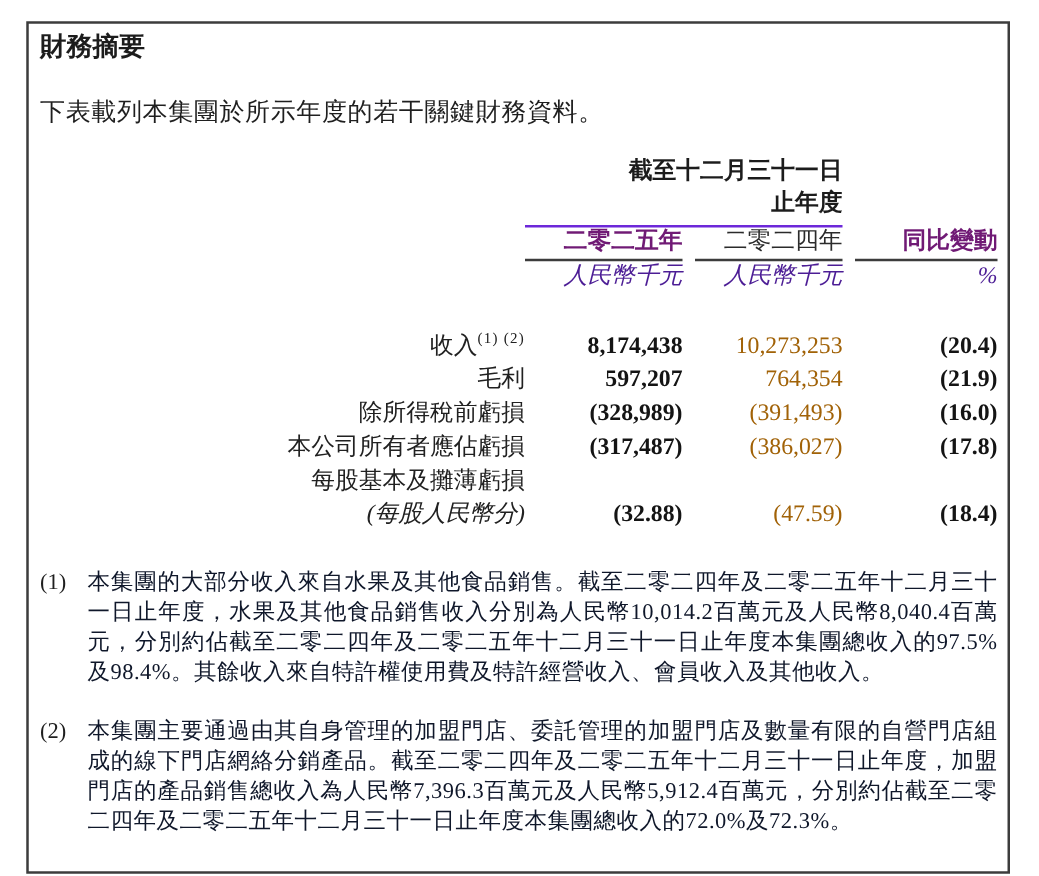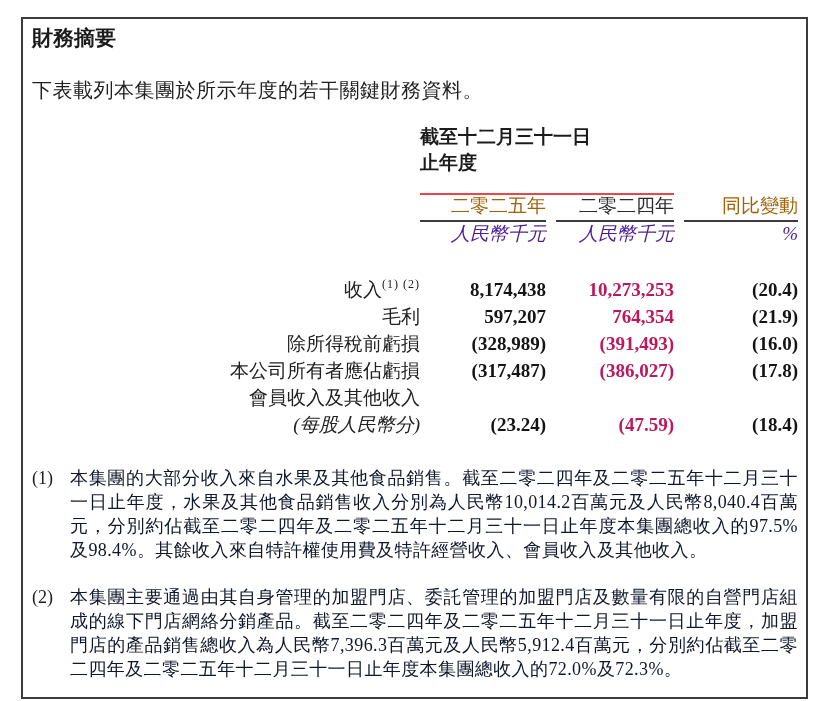--- a/index.html
+++ b/index.html
@@ -54,39 +54,39 @@
     padding: 0;
     vertical-align: bottom;
     font-weight: normal;
   }
   .period-cell { padding: 0; }
   .period-wrap {
     font-family: "Liberation Sans", sans-serif;
     font-weight: bold;
     font-size: 19px;
     line-height: 26px;
-    text-align: left;
-    border-bottom: 2px solid #ef4444;
-    padding-bottom: 17px;
+    text-align: right;
+    border-bottom: 2px solid #6d28d9;
+    padding-bottom: 4px;
     color: #1c1c1c;
   }
   .yr-row th { padding-top: 7px; }
   .gapL { padding-left: 10px !important; }
   .col-ul {
     border-bottom: 2px solid #3c3c3c;
     padding-bottom: 4px;
     text-align: right;
     font-size: 19px;
     line-height: 21px;
     white-space: nowrap;
   }
   .col-ul.hei {
     font-family: "Liberation Sans", sans-serif;
-    font-weight: normal;
-    color: #a16207;
+    font-weight: bold;
+    color: #701a75;
   }
   .col-ul.song {
     font-family: "Liberation Serif", serif;
     font-weight: normal;
     color: #2b2b2b;
   }
   .unit-row td {
     padding-top: 5px;
     text-align: right;
     font-style: italic;
@@ -108,21 +108,21 @@
     position: relative;
     top: -1px;
     letter-spacing: 1px;
   }
   .row-label.indent-italic {
     padding-left: 12px;
     font-style: italic;
   }
   td.num { text-align: right; }
   td.num.bold { font-weight: bold; color: #141414; }
-  td.num.reg  { font-weight: bold; color: #be185d; }
+  td.num.reg  { font-weight: normal; color: #a16207; }
   .footnotes { margin-top: 28px; }
   .footnote {
     display: flex;
     font-size: 18px;
     line-height: 24px;
     margin-bottom: 23px;
   }
   .footnote:last-child { margin-bottom: 0; }
   .fn-num {
     flex: 0 0 38px;
@@ -212,29 +212,29 @@
         </tr>
 
         <tr class="data-row">
           <td class="row-label">本公司所有者應佔虧損</td>
           <td class="num bold">(317,487)</td>
           <td class="num reg">(386,027)</td>
           <td class="num bold">(17.8)</td>
         </tr>
 
         <tr class="data-row">
-          <td class="row-label">會員收入及其他收入</td>
+          <td class="row-label">每股基本及攤薄虧損</td>
           <td class="num"></td>
           <td class="num"></td>
           <td class="num"></td>
         </tr>
 
         <tr class="data-row">
           <td class="row-label indent-italic">(每股人民幣分)</td>
-          <td class="num bold">(23.24)</td>
+          <td class="num bold">(32.88)</td>
           <td class="num reg">(47.59)</td>
           <td class="num bold">(18.4)</td>
         </tr>
       </tbody>
     </table>
 
     <div class="footnotes">
       <div class="footnote">
         <span class="fn-num">(1)</span>
         <p class="fn-text">本集團的大部分收入來自水果及其他食品銷售。截至二零二四年及二零二五年十二月三十一日止年度，水果及其他食品銷售收入分別為人民幣10,014.2百萬元及人民幣8,040.4百萬元，分別約佔截至二零二四年及二零二五年十二月三十一日止年度本集團總收入的97.5%及98.4%。其餘收入來自特許權使用費及特許經營收入、會員收入及其他收入。</p>

